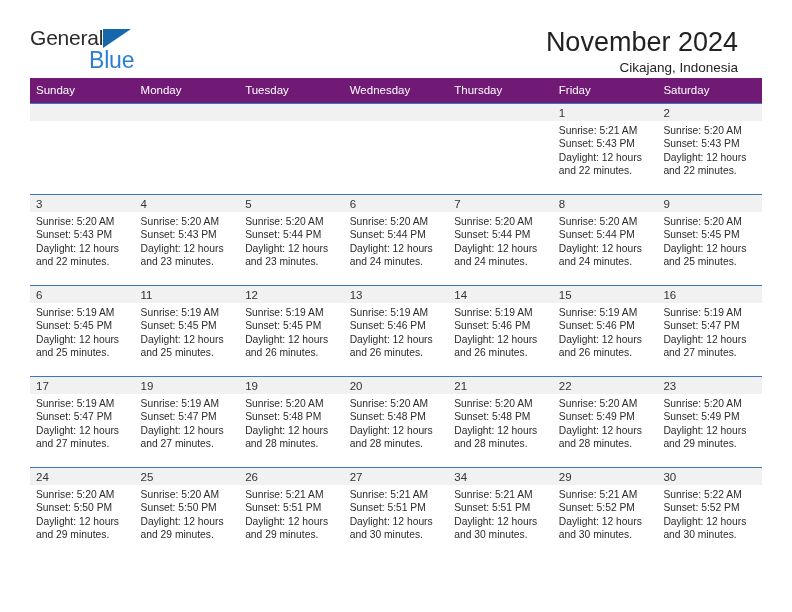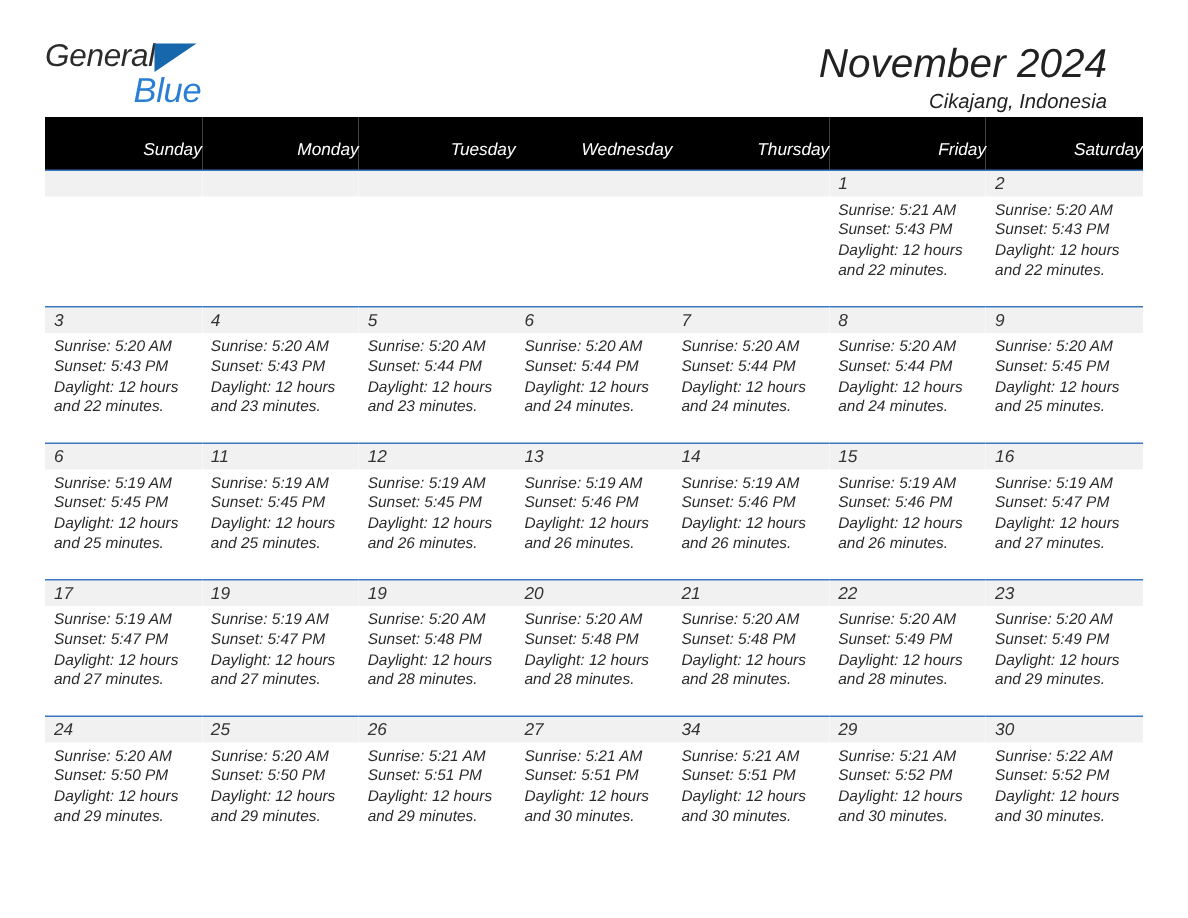--- a/index.html
+++ b/index.html
@@ -14,21 +14,20 @@
     color: #1a1a1a;
     overflow: hidden;
   }
 
   .page {
     width: 768px;
     height: 612px;
     box-sizing: border-box;
     padding: 0 30px;
     position: relative;
-    font-style: italic;
   }
 
   
   .header {
     height: 78px;
     display: flex;
     align-items: flex-start;
     justify-content: space-between;
     padding-top: 26px;
     box-sizing: border-box;
@@ -86,26 +85,26 @@
   }
 
   
   .calendar {
     width: 732px;
     border-collapse: collapse;
     table-layout: fixed;
   }
 
   .cal-head th {
-    background: #000000;
+    background: #701a75;
     color: #ffffff;
     font-size: 11.5px;
     font-weight: normal;
-    text-align: right;
-    padding: 15px 0 6px 6px;
+    text-align: left;
+    padding: 5px 0 6px 6px;
     line-height: 14px;
   }
 
   .week-row > td {
     vertical-align: top;
     padding: 0;
     border-top: 1px solid #3b77bd;
     height: 90px;
     box-sizing: border-box;
   }

